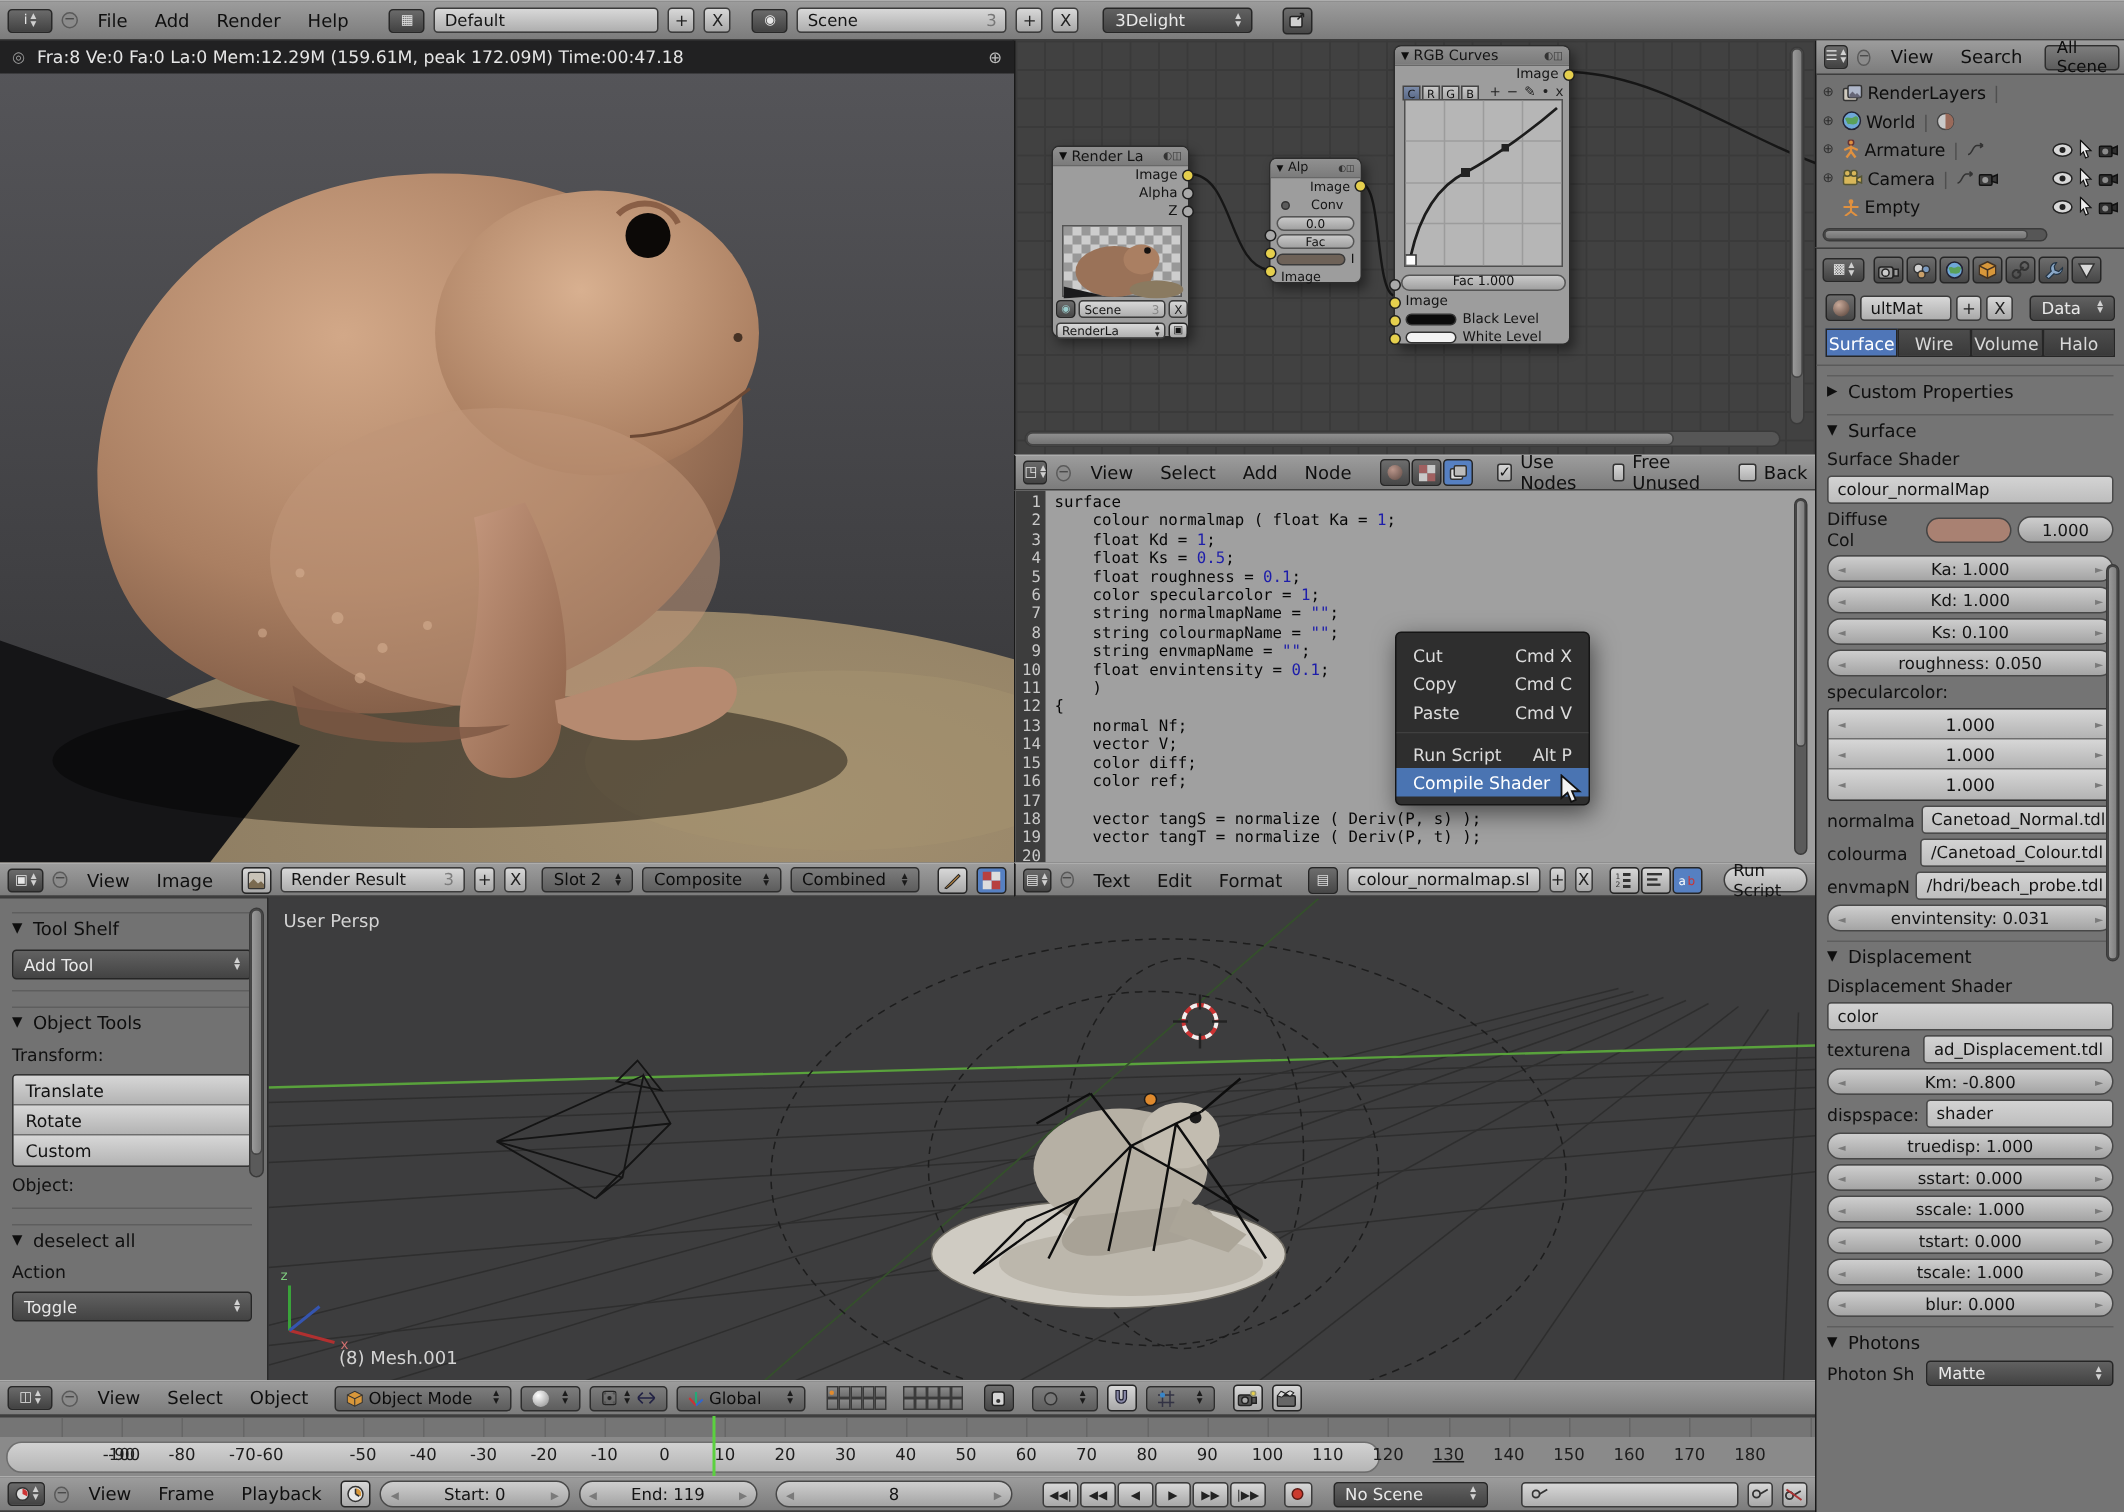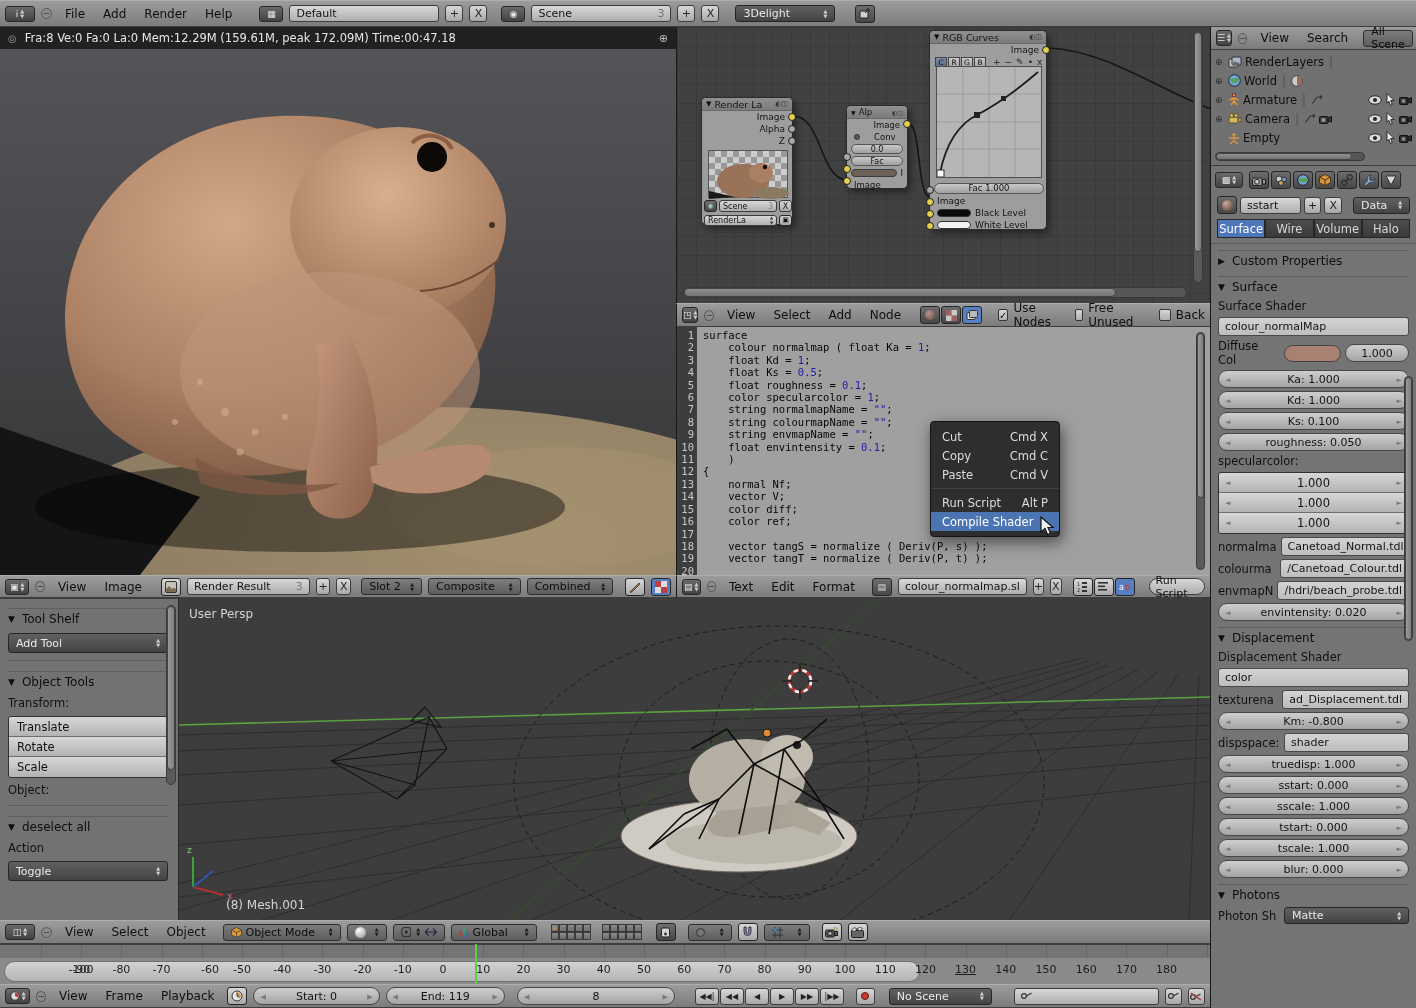--- a/index.html
+++ b/index.html
@@ -785,21 +785,21 @@
               <path d="M1,1 L11,1 L6,10 Z" fill="#d8d8d8" stroke="#333"></path>
             </svg>
           </div>
         </div>
     </div>
     <div style="display:flex;align-items:center;gap:3px;padding:2px 6px;">
       <div class="icbtn">
           <span style="width:11px;height:11px;border-radius:50%;background:radial-gradient(circle at 35% 30%,#c9aa9a,#513d35);display:inline-block;"></span>
         </div>
       <div class="wlight" style="width:62px;">
-          <span>sstart</span>
+          <span>ultMat</span>
         </div>
       <div class="sqbtn">+</div>
       <div class="sqbtn">X</div>
       <div class="wdark" style="width:58px;justify-content:space-between;margin-left:8px;">
           <span>Data</span>
           <span class="updown">
             <span>▲</span>
             <span>▼</span>
           </span>
         </div>
@@ -860,21 +860,21 @@
         <div class="rowflex">
           <span class="plabel" style="width:62px;height:auto;">colourma</span>
           <div class="pfield" style="flex: 1 1 0%;">/Canetoad_Colour.tdl</div>
         </div>
         <div class="rowflex">
           <span class="plabel" style="width:62px;height:auto;">envmapN</span>
           <div class="pfield" style="flex: 1 1 0%;">/hdri/beach_probe.tdl</div>
         </div>
         <div class="slider">
           <span class="arrL">◄</span>
-          <span>envintensity: 0.020</span>
+          <span>envintensity: 0.031</span>
           <span class="arrR">►</span>
         </div>
         <div class="panelhdr" style="border-top: 1px solid rgb(94, 94, 94); margin-top: 3px;">
           <span class="tri">▼</span>
           <span>Displacement</span>
         </div>
         <div class="plabel">Displacement Shader</div>
         <div class="pfield">color</div>
         <div class="rowflex">
           <span class="plabel" style="width:62px;height:auto;">texturena</span>
@@ -954,21 +954,21 @@
         </div>
         <div style="height: 1px; background: rgb(94, 94, 94); margin: 2px 0px;"></div>
         <div class="panelhdr" style="border-top: 1px solid rgb(94, 94, 94); margin-top: 3px;">
           <span class="tri">▼</span>
           <span>Object Tools</span>
         </div>
         <div class="plabel">Transform:</div>
         <div class="btnstack">
           <div>Translate</div>
           <div>Rotate</div>
-          <div>Scale</div>
+          <div>Custom</div>
         </div>
         <div class="plabel">Object:</div>
         <div style="height: 1px; background: rgb(94, 94, 94); margin: 2px 0px;"></div>
         <div class="panelhdr" style="border-top: 1px solid rgb(94, 94, 94); margin-top: 3px;">
           <span class="tri">▼</span>
           <span>deselect all</span>
         </div>
         <div class="plabel">Action</div>
         <div class="wdark" style="justify-content: space-between; height: 20px;">
           <span>Toggle</span>
@@ -1230,21 +1230,21 @@
         <div style="position: absolute; top: 0px; height: 14px; width: 1px; background: rgb(102, 102, 102); left: 1206.8px;"></div>
       </div>
   </div>
   <div class="abs" style="left:0;top:958px;width:1210px;height:26px;background:#8a8a8a;overflow:hidden;">
     <div class="abs" style="left:4px;top:3px;width:916px;height:21px;background:linear-gradient(#d2d2d2,#b5b5b5);border:1px solid #6e6e6e;border-radius:11px;"></div>
     <div id="ruler-numbers" style="position:relative;width:100%;height:100%;">
         <span style="position: absolute; top: 5px; left: 25px; width: 32px; text-align: center; font-size: 11px; color: rgb(29, 29, 29); margin-left: 40px;">-100</span>
         <span style="position: absolute; top: 5px; left: 65.2px; width: 32px; text-align: center; font-size: 11px; color: rgb(29, 29, 29);">-90</span>
         <span style="position: absolute; top: 5px; left: 105.4px; width: 32px; text-align: center; font-size: 11px; color: rgb(29, 29, 29);">-80</span>
         <span style="position: absolute; top: 5px; left: 145.6px; width: 32px; text-align: center; font-size: 11px; color: rgb(29, 29, 29);">-70</span>
-        <span style="position: absolute; top: 5px; left: 194px; width: 32px; text-align: center; font-size: 11px; color: rgb(29, 29, 29);">-60</span>
+        <span style="position: absolute; top: 5px; left: 171px; width: 32px; text-align: left; font-size: 11px; color: rgb(29, 29, 29);">-60</span>
         <span style="position: absolute; top: 5px; left: 226px; width: 32px; text-align: center; font-size: 11px; color: rgb(29, 29, 29);">-50</span>
         <span style="position: absolute; top: 5px; left: 266.2px; width: 32px; text-align: center; font-size: 11px; color: rgb(29, 29, 29);">-40</span>
         <span style="position: absolute; top: 5px; left: 306.4px; width: 32px; text-align: center; font-size: 11px; color: rgb(29, 29, 29);">-30</span>
         <span style="position: absolute; top: 5px; left: 346.6px; width: 32px; text-align: center; font-size: 11px; color: rgb(29, 29, 29);">-20</span>
         <span style="position: absolute; top: 5px; left: 386.8px; width: 32px; text-align: center; font-size: 11px; color: rgb(29, 29, 29);">-10</span>
         <span style="position: absolute; top: 5px; left: 427px; width: 32px; text-align: center; font-size: 11px; color: rgb(29, 29, 29);">0</span>
         <span style="position: absolute; top: 5px; left: 467.2px; width: 32px; text-align: center; font-size: 11px; color: rgb(29, 29, 29);">10</span>
         <span style="position: absolute; top: 5px; left: 507.4px; width: 32px; text-align: center; font-size: 11px; color: rgb(29, 29, 29);">20</span>
         <span style="position: absolute; top: 5px; left: 547.6px; width: 32px; text-align: center; font-size: 11px; color: rgb(29, 29, 29);">30</span>
         <span style="position: absolute; top: 5px; left: 587.8px; width: 32px; text-align: center; font-size: 11px; color: rgb(29, 29, 29);">40</span>

